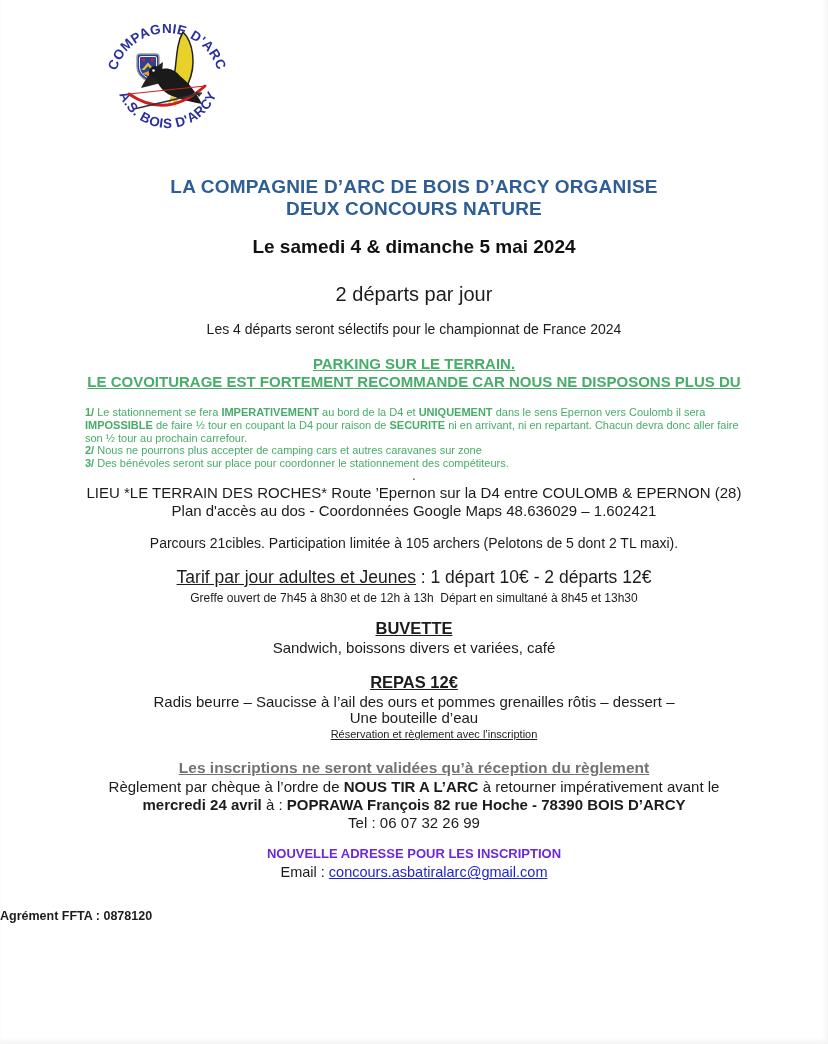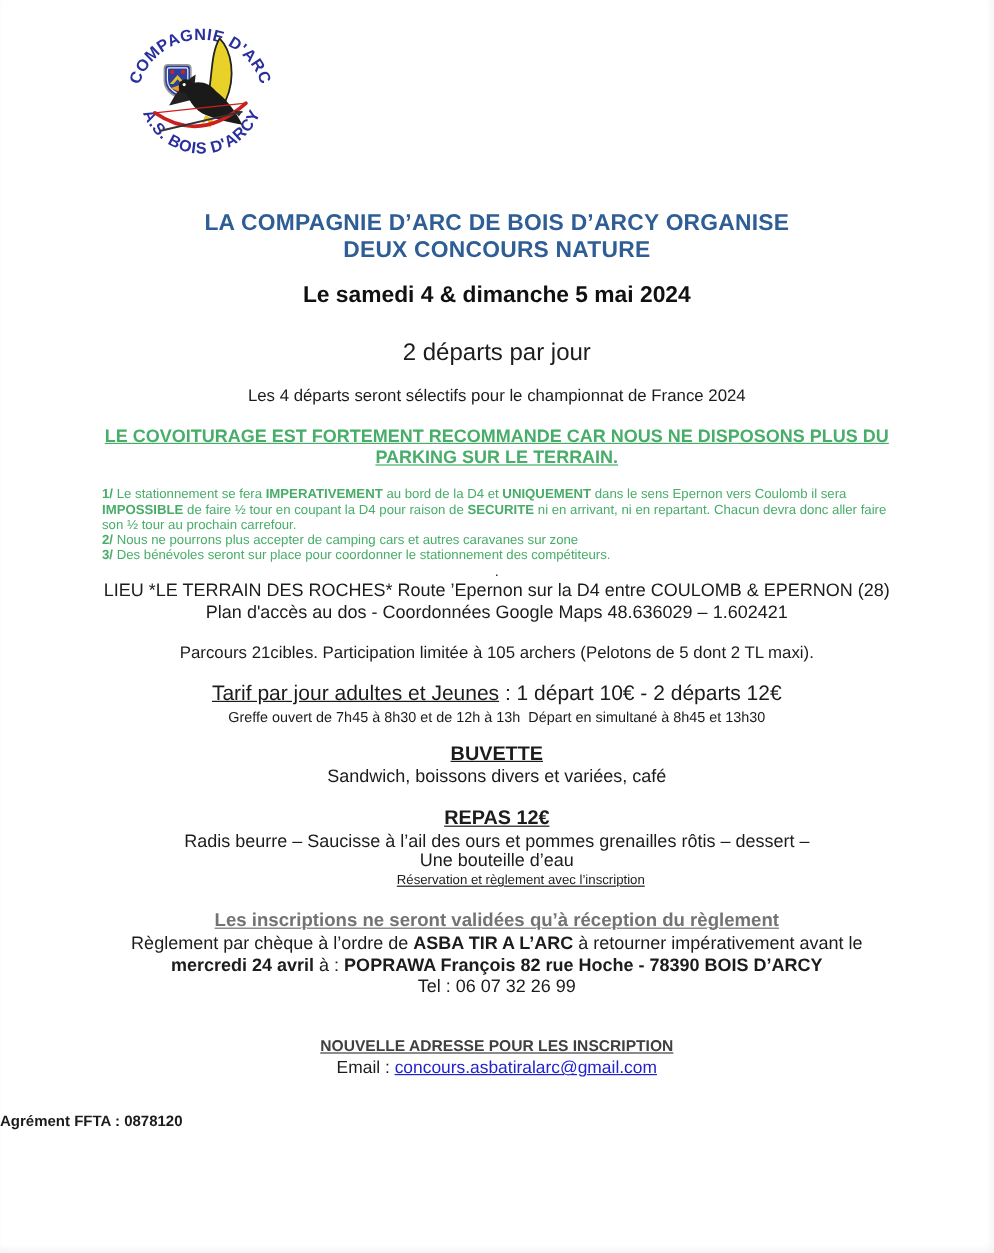--- a/index.html
+++ b/index.html
@@ -37,21 +37,21 @@
   .tarif .u { text-decoration: underline; }
   .schedule { margin-top: 3px; font-size: 12px; white-space: pre-wrap; }
   .sec-heading { margin-top: 14px; font-weight: bold; font-size: 16.5px; text-decoration: underline; }
   .sec-body { margin-top: 2px; font-size: 15px; line-height: 16.5px; }
   .repas-heading { margin-top: 17px; }
   .menu-line { font-size: 15px; line-height: 16px; }
   .reservation { font-size: 11px; line-height: 16px; text-decoration: underline; padding-left: 40px; }
   .reg-warning { margin-top: 17px; color: #737373; font-weight: bold; font-size: 15.5px; text-decoration: underline; }
   .reg-body { margin-top: 1px; font-size: 15px; line-height: 18px; }
   .reg-body b { font-weight: bold; }
-  .new-address { margin-top: 32px; color: #404040; font-weight: bold; font-size: 13px; text-decoration: underline; }
+  .new-address { margin-top: 14px; color: #6d28d9; font-weight: bold; font-size: 13px; }
   .email-line { margin-top: 3px; font-size: 14.5px; }
   .email-link { color: #2323cc; text-decoration: underline; cursor: pointer; }
   .accreditation { margin-top: 29px; text-align: left; font-weight: bold; font-size: 12.5px; }
 </style>
 </head>
 <body>
 
 <div class="page">
 
   <div class="logo">
@@ -100,22 +100,22 @@
       <div>DEUX CONCOURS NATURE</div>
     </div>
 
     <div class="date-line">Le samedi 4 &amp; dimanche 5 mai 2024</div>
 
     <div class="departures">2 départs par jour</div>
 
     <div class="selective">Les 4 départs seront sélectifs pour le championnat de France 2024</div>
 
     <div class="carpool-heading">
+      <div><span>PARKING SUR LE TERRAIN.</span></div>
       <div><span>LE COVOITURAGE EST FORTEMENT RECOMMANDE CAR NOUS NE DISPOSONS PLUS DU</span></div>
-      <div><span>PARKING SUR LE TERRAIN.</span></div>
     </div>
 
     <div class="notes">
       <div><b>1/</b><span> Le stationnement se fera </span><b>IMPERATIVEMENT</b><span> au bord de la D4 et </span><b>UNIQUEMENT</b><span> dans le sens Epernon vers Coulomb il sera </span><b>IMPOSSIBLE</b><span> de faire ½ tour en coupant la D4 pour raison de </span><b>SECURITE</b><span> ni en arrivant, ni en repartant. Chacun devra donc aller faire son ½ tour au prochain carrefour.</span></div>
       <div><b>2/</b><span> Nous ne pourrons plus accepter de camping cars et autres caravanes sur zone</span></div>
       <div><b>3/</b><span> Des bénévoles seront sur place pour coordonner le stationnement des compétiteurs.</span></div>
     </div>
 
     <div class="stray-dot">.</div>
 
@@ -134,21 +134,21 @@
 
     <div class="sec-heading repas-heading">REPAS 12€</div>
     <div class="sec-body">
       <div class="menu-line">Radis beurre – Saucisse à l’ail des ours et pommes grenailles rôtis – dessert –</div>
       <div class="menu-line">Une bouteille d’eau</div>
       <div class="reservation">Réservation et règlement avec l’inscription</div>
     </div>
 
     <div class="reg-warning">Les inscriptions ne seront validées qu’à réception du règlement</div>
     <div class="reg-body">
-      <div><span>Règlement par chèque à l’ordre de </span><b>ASBA TIR A L’ARC</b><span> à retourner impérativement avant le</span></div>
+      <div><span>Règlement par chèque à l’ordre de </span><b>NOUS TIR A L’ARC</b><span> à retourner impérativement avant le</span></div>
       <div><b>mercredi 24 avril</b><span> à : </span><b>POPRAWA François 82 rue Hoche - 78390 BOIS D’ARCY</b></div>
       <div>Tel : 06 07 32 26 99</div>
     </div>
 
     <div class="new-address">NOUVELLE ADRESSE POUR LES INSCRIPTION</div>
     <div class="email-line"><span>Email : </span><a class="email-link">concours.asbatiralarc@gmail.com</a></div>
 
     <div class="accreditation">Agrément FFTA : 0878120</div>
 
   </div>

